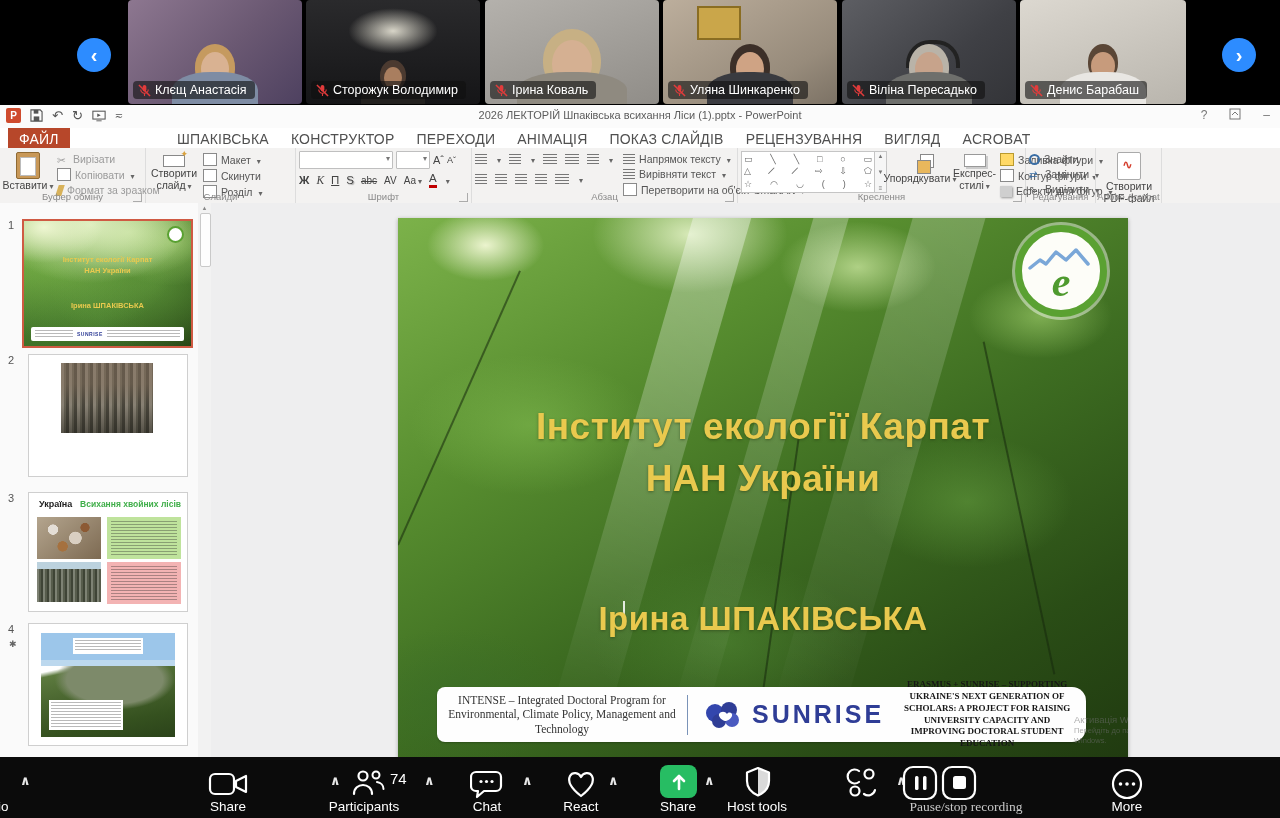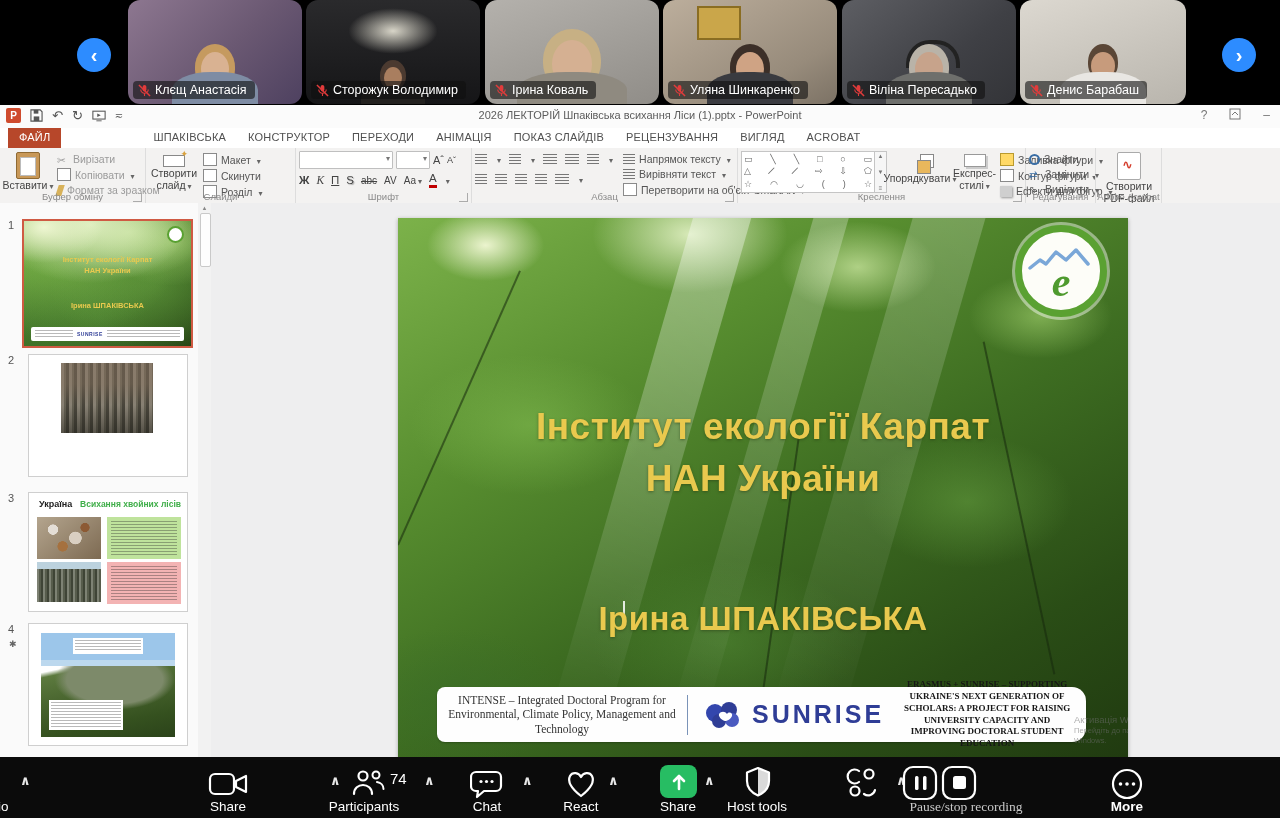--- a/index.html
+++ b/index.html
@@ -2,21 +2,21 @@
 <html><head>
 <meta charset="utf-8">
 <style>
   html,body{margin:0;padding:0;background:#000;}
   .app{position:relative;width:1280px;height:818px;overflow:hidden;background:#000;
        font-family:"Liberation Sans","DejaVu Sans",sans-serif;-webkit-font-smoothing:antialiased;}
   
   .strip{position:absolute;left:0;top:0;width:1280px;height:105px;background:#000;}
   .navbtn{position:absolute;top:38px;width:34px;height:34px;border-radius:50%;background:#2d8cff;
           color:#fff;display:flex;align-items:center;justify-content:center;font-size:20px;font-weight:bold;cursor:pointer;}
-  .tile{position:absolute;top:0;height:104px;width:174px;overflow:hidden;border-radius:12px;}
+  .tile{position:absolute;top:0;height:104px;width:174px;overflow:hidden;border-radius:4px;}
   .tile .head{position:absolute;left:50%;top:42%;width:40px;height:46px;margin-left:-20px;border-radius:50% 50% 45% 45%;}
   .tile .face{position:absolute;left:50%;top:50%;width:28px;height:34px;margin-left:-14px;border-radius:50%;}
   .tile .torso{position:absolute;left:50%;bottom:-8px;width:86px;height:40px;margin-left:-43px;border-radius:45% 45% 0 0;}
   .namepill{position:absolute;left:5px;bottom:5px;display:flex;align-items:center;gap:4px;
             background:rgba(15,15,15,.6);border-radius:4px;padding:2px 8px 2px 5px;color:#fff;font-size:12.5px;white-space:nowrap;}
   .t1{background:linear-gradient(135deg,#8d7790 0%,#6a5872 55%,#4e4160 100%);}
   .t1 .head{background:#c59a5f;} .t1 .face{background:#d9b292;} .t1 .torso{background:#7e8ca4;}
   .t2{background:linear-gradient(180deg,#2a2a2c 0%,#151517 100%);}
   .t2 .lightpatch{position:absolute;left:50%;top:8%;width:90px;height:46px;margin-left:-45px;border-radius:50%;
       background:radial-gradient(ellipse at center,#d8d5c8 0%,rgba(60,60,60,0) 70%);}
@@ -39,21 +39,21 @@
   .micoff{width:13px;height:13px;flex:0 0 auto;}
   
   .ppt{position:absolute;left:0;top:105px;width:1280px;height:652px;background:#ececec;color:#444;font-size:11px;}
   .titlebar{position:absolute;left:0;top:0;width:1280px;height:23px;background:#fbfbfb;border-bottom:1px solid #ededed;}
   .qat{position:absolute;left:6px;top:3px;display:flex;align-items:center;gap:9px;color:#555;font-size:13px;}
   .pptlogo{width:15px;height:15px;background:#cf4b2e;border-radius:2px;color:#fff;font-size:10px;font-weight:bold;
            display:flex;align-items:center;justify-content:center;}
   .wtitle{position:absolute;left:0;right:0;top:4px;text-align:center;font-size:11px;color:#5c5c5c;}
   .wctrls{position:absolute;right:10px;top:3px;display:flex;gap:22px;color:#777;font-size:12px;}
   .tabsrow{position:absolute;left:0;top:23px;width:1280px;height:20px;background:#fff;display:flex;align-items:stretch;padding-left:8px;}
-  .tab{padding:3px 11px 0 11px;font-size:11px;color:#505050;letter-spacing:.2px;cursor:pointer;}
+  .tab{padding:3px 11px 0 11px;font-size:14px;color:#505050;letter-spacing:.2px;cursor:pointer;}
   .tab.file{background:#b7472a;color:#fff;}
   .tab.active{background:#bef264;color:#b7472a;border:1px solid #dadada;border-bottom:none;margin-top:24px;}
   .ribbon{position:absolute;left:0;top:43px;width:1280px;height:55px;background:#f3f2f1;border-bottom:1px solid #cfcfcf;display:flex;}
   .rgroup{position:relative;border-right:1px solid #ddd;height:100%;box-sizing:border-box;padding:3px 3px 12px 3px;}
   .glabel{position:absolute;left:0;right:0;bottom:1px;text-align:center;font-size:9.5px;color:#8a8a8a;}
   .launcher{position:absolute;right:3px;bottom:1px;width:8px;height:8px;border-right:1px solid #9a9a9a;border-bottom:1px solid #9a9a9a;opacity:.8;}
   .rbody{display:flex;height:100%;gap:4px;}
   .bigbtn{display:flex;flex-direction:column;align-items:center;justify-content:flex-start;width:50px;text-align:center;
           font-size:10.5px;color:#444;line-height:1.15;cursor:pointer;padding-top:1px;}
   .dd::after{content:"▾";font-size:8px;color:#666;margin-left:2px;}
@@ -678,16 +678,16 @@
       <rect x="12" y="11" width="13" height="13" rx="2.5" fill="#fff"></rect>
     </svg>
     <div class="zlabel gray" style="left:876px;width:180px;font-family:Liberation Serif, serif;">Pause/stop recording</div>
 
     <svg style="position:absolute;left:1110px;top:10px;" width="34" height="34" viewBox="0 0 34 34">
       <circle cx="17" cy="17" r="14" fill="none" stroke="#fff" stroke-width="2.2"></circle>
       <circle cx="10.5" cy="17" r="1.8" fill="#fff"></circle>
         <circle cx="17" cy="17" r="1.8" fill="#fff"></circle>
         <circle cx="23.5" cy="17" r="1.8" fill="#fff"></circle>
     </svg>
-    <div class="zlabel" style="left:1092px;width:70px;font-weight:bold;">More</div>
+    <div class="zlabel" style="left:1092px;width:70px;">More</div>
   </div>
 
 </div>
 
 </body></html>

